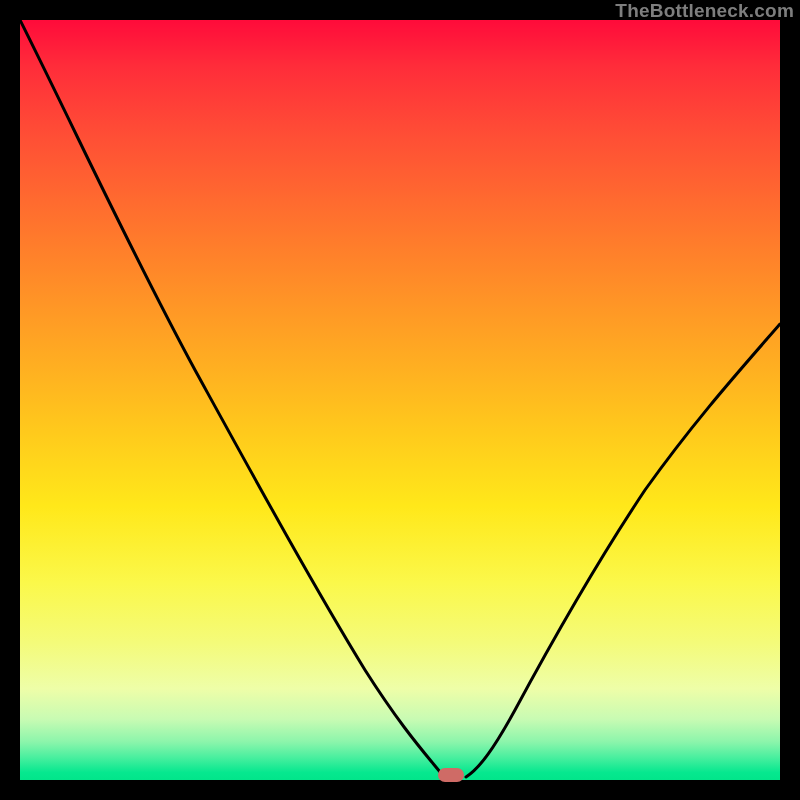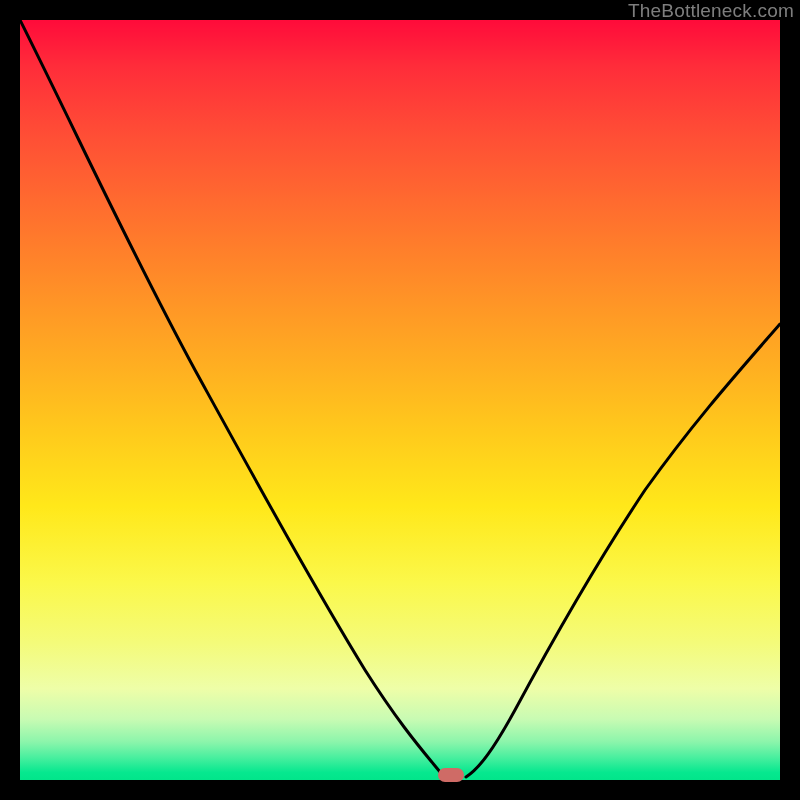--- a/index.html
+++ b/index.html
@@ -10,20 +10,21 @@
     background: #000;
     overflow: hidden;
   }
   .frame {
     position: absolute;
     left: 0;
     top: 0;
     width: 800px;
     height: 800px;
     background: #000;
+    font-weight: bold;
   }
   .plot-area {
     position: absolute;
     left: 20px;
     top: 20px;
     width: 760px;
     height: 760px;
     
     background: linear-gradient(to bottom,
       #ff0b3a 0%,

